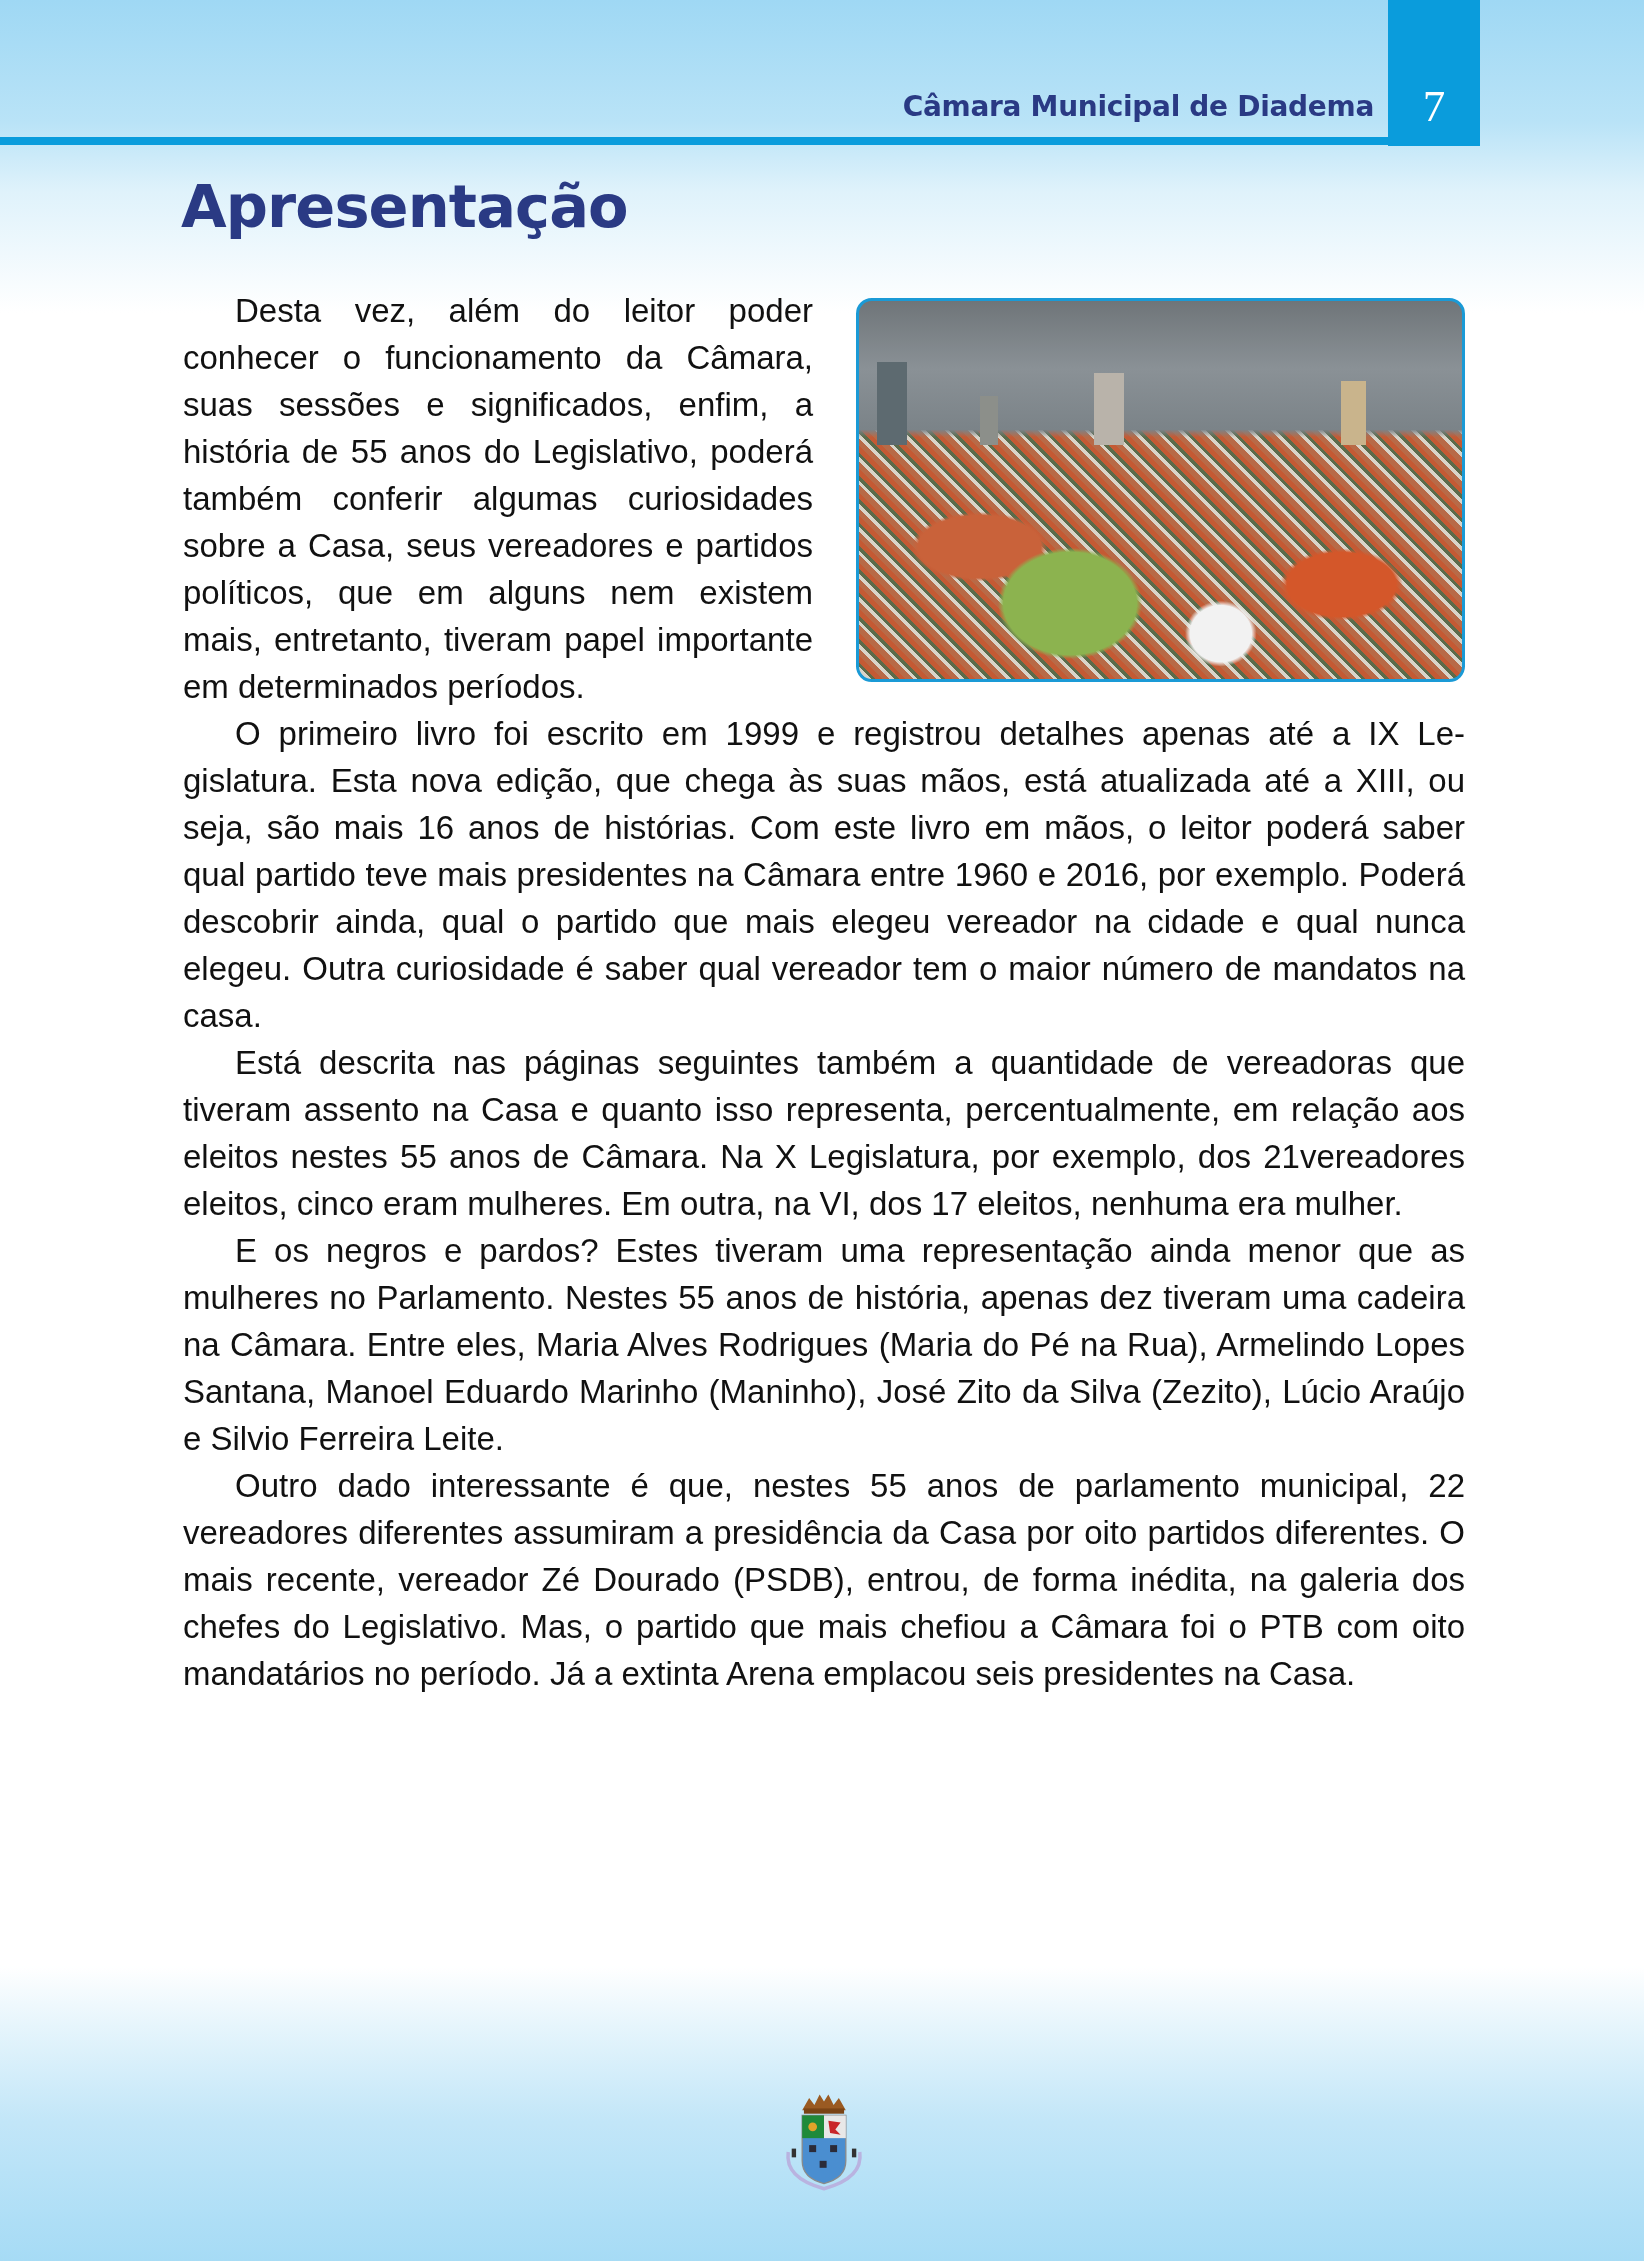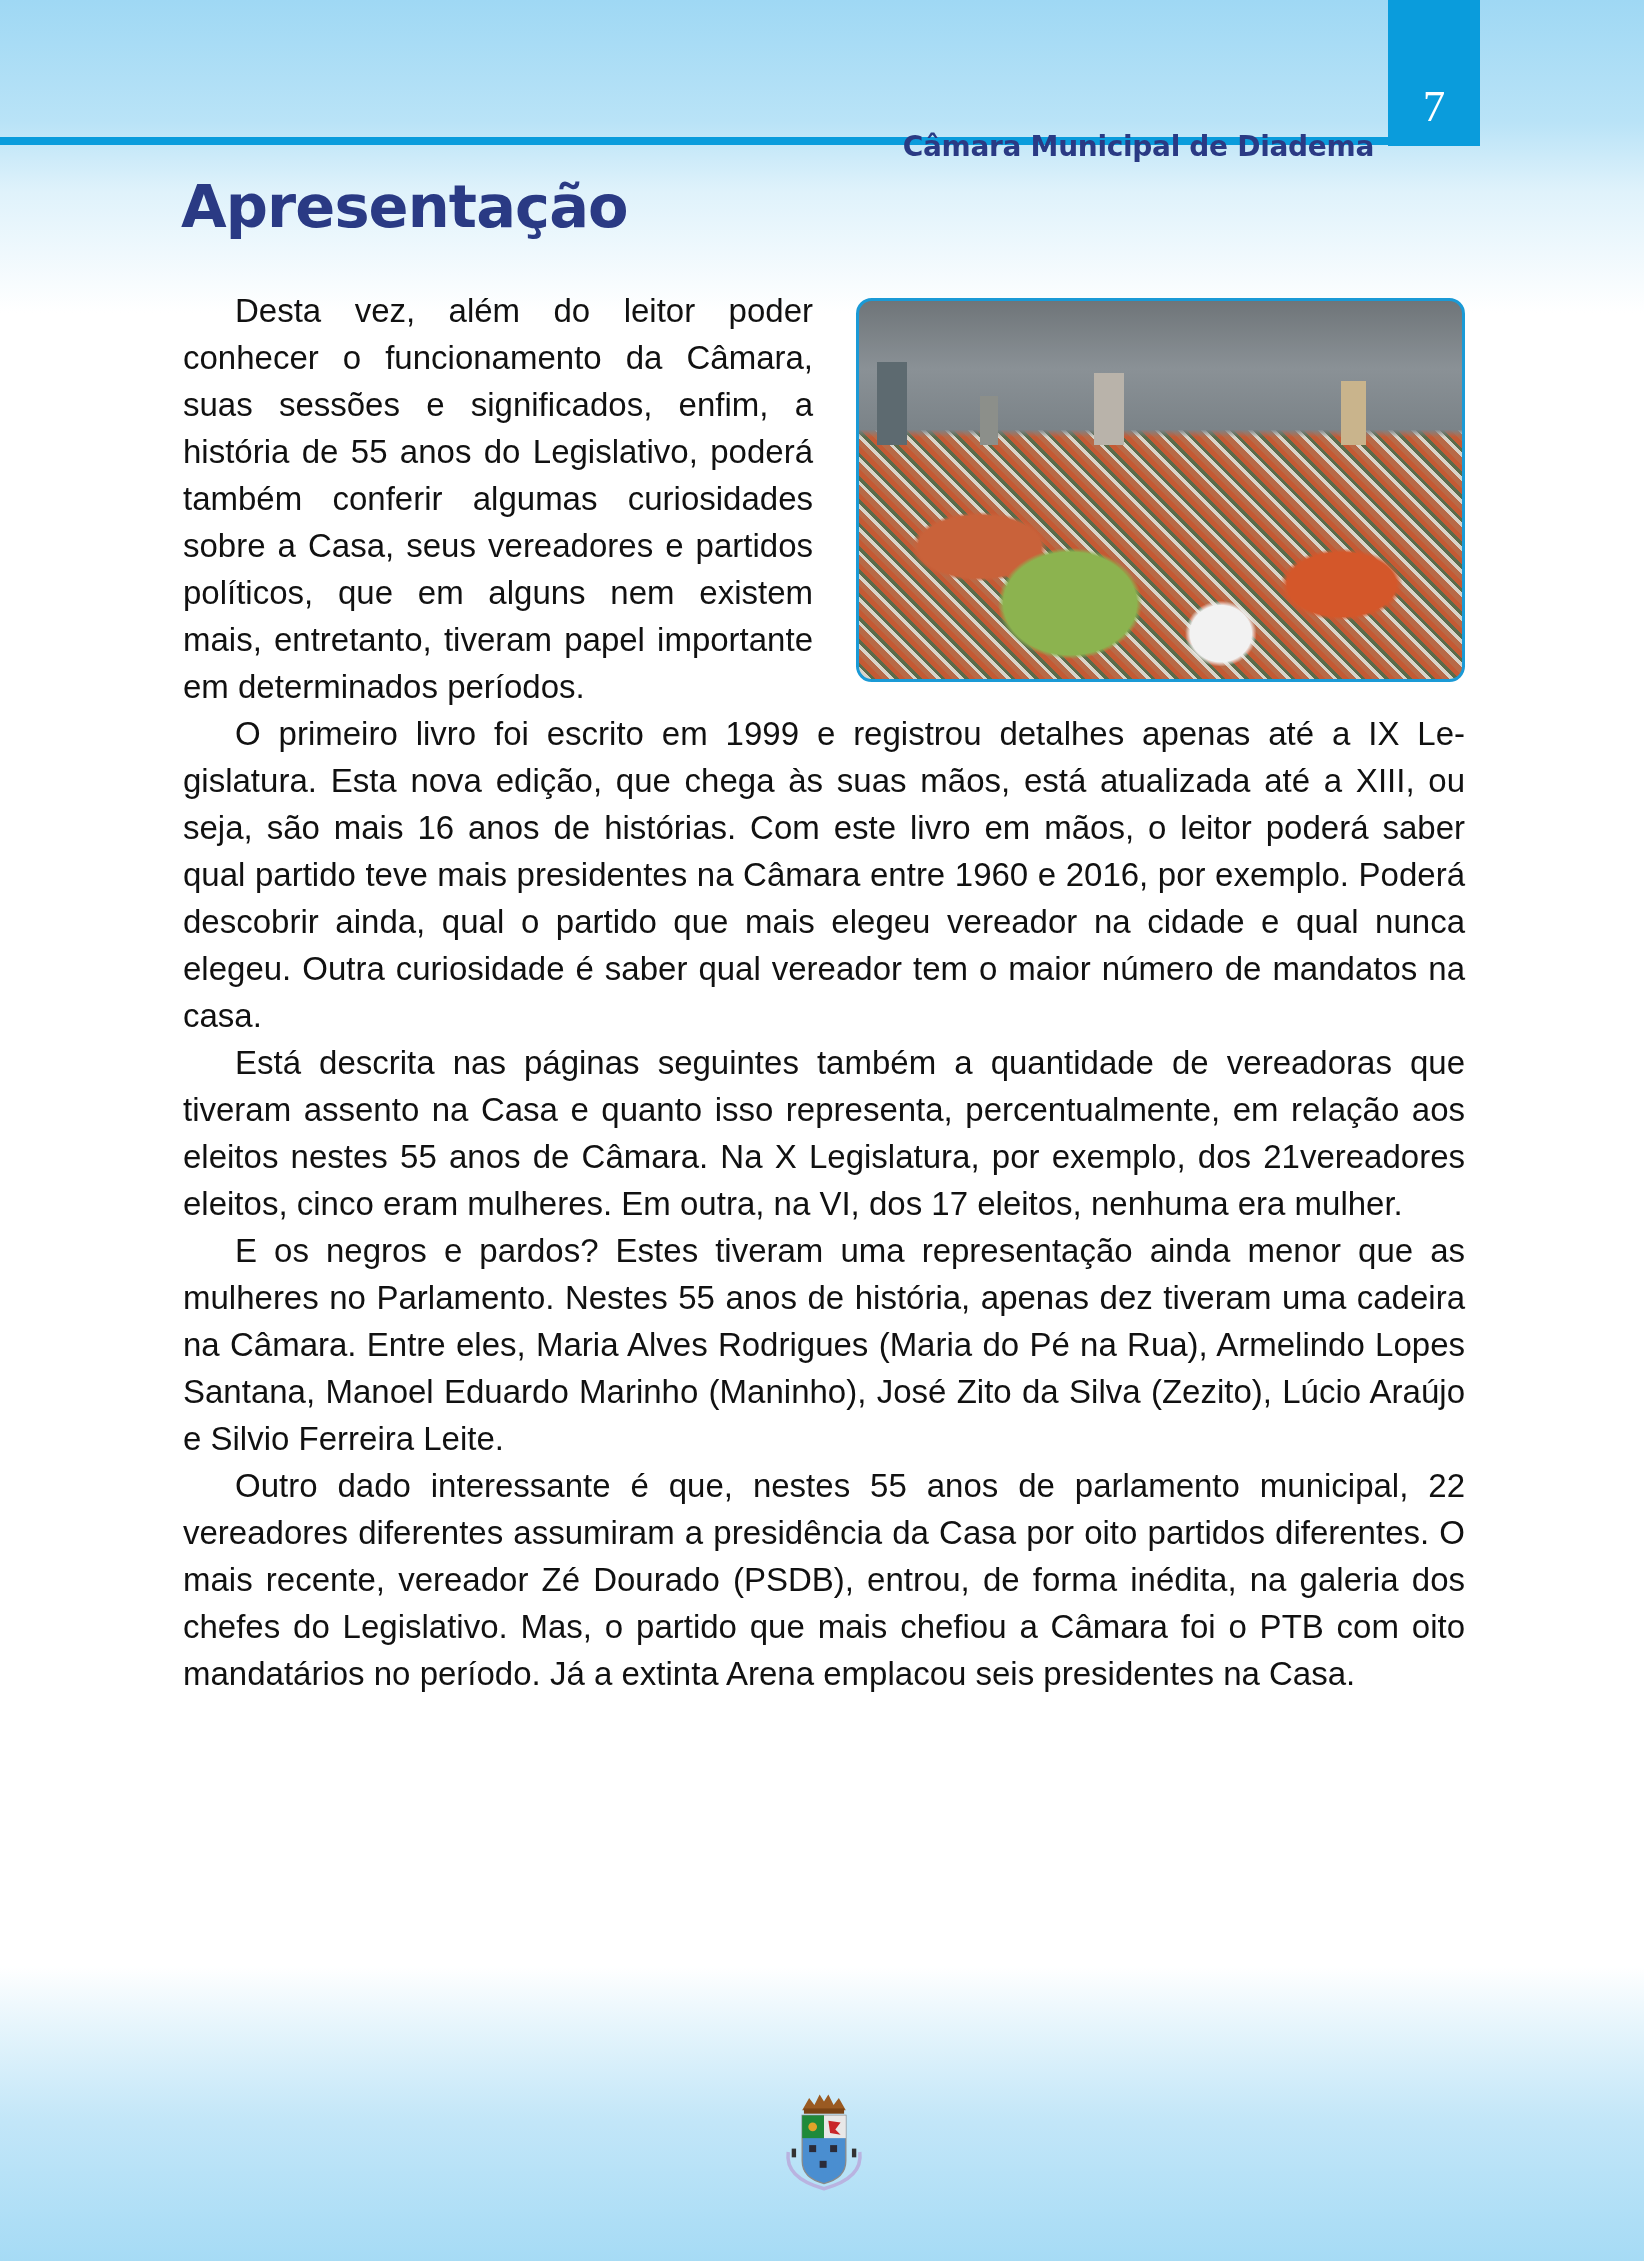--- a/index.html
+++ b/index.html
@@ -10,21 +10,21 @@
       #ffffff 1966px, #e6f5fc 2026px, #c2e6f8 2122px, #a6dbf5 2261px);
     font-family: "Liberation Sans", "DejaVu Sans", sans-serif;
   }
   .header-bar {
     position: absolute; left: 0; top: 137px; width: 1388px; height: 7.8px;
     background: #0a9cdc;
   }
   .running-title {
     position: absolute; right: 271px; top: 90px;
     font-family: "DejaVu Sans", sans-serif; font-weight: bold;
-    font-size: 28px; color: #2a3a84; letter-spacing: -0.3px; margin-top: 40px;
+    font-size: 28px; color: #2a3a84; letter-spacing: -0.3px;
   }
   .page-tab {
     position: absolute; left: 1388px; top: 0; width: 92px; height: 146px;
     background: #0a9cdc;
   }
   .page-number {
     position: absolute; left: 0; right: 0; bottom: 14px; text-align: center;
     font-family: "Liberation Serif", serif; font-size: 45px; color: #ffffff;
   }
   .page-heading {

